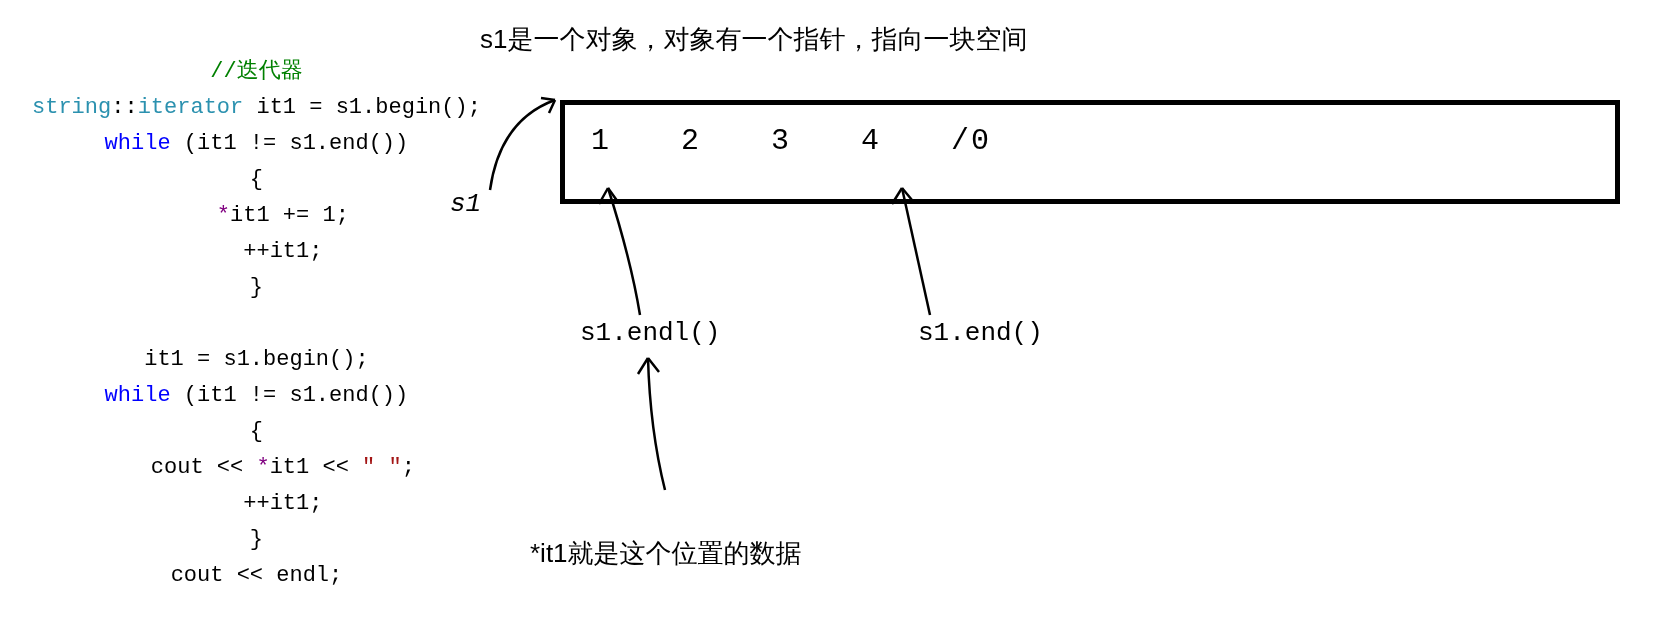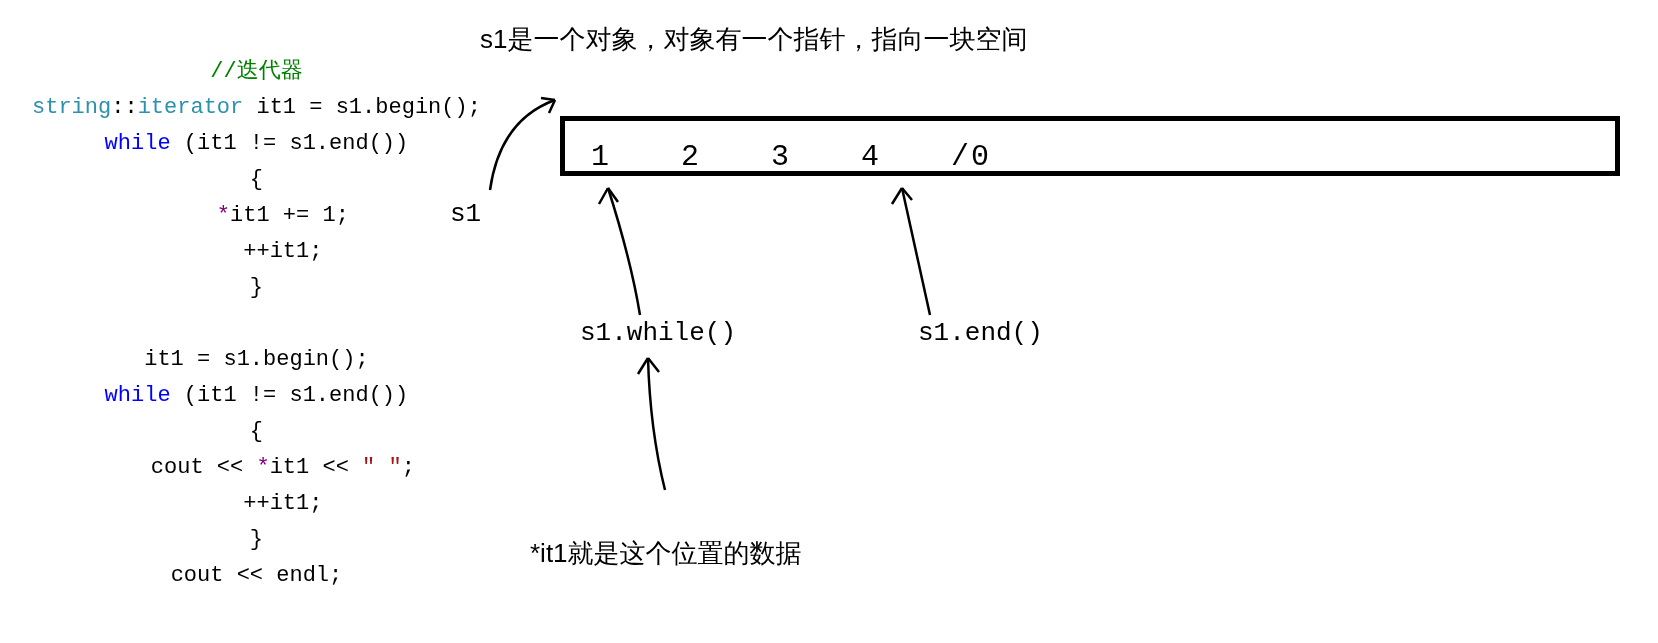--- a/index.html
+++ b/index.html
@@ -37,23 +37,23 @@
     font-family: "Microsoft YaHei", "SimHei", sans-serif;
   }
   .mono-label {
     position: absolute;
     font-size: 26px;
     font-family: Consolas, "Courier New", monospace;
   }
   .mem-box {
     position: absolute;
     left: 560px;
-    top: 116px;
+    top: 100px;
     width: 1060px;
-    height: 60px;
+    height: 104px;
     border: 5px solid #000;
     box-sizing: border-box;
     font-family: Consolas, "Courier New", monospace;
     font-size: 30px;
     line-height: 72px;
     padding-left: 26px;
     letter-spacing: 2px;
   }
   .mem-box span {
     display: inline-block;
@@ -87,31 +87,31 @@
 <span class="c-keyword">while</span><span class="c-plain"> (it1 != s1.end())</span>
 <span class="c-plain">{</span>
 <span class="c-plain">    cout &lt;&lt; </span><span class="c-op">*</span><span class="c-plain">it1 &lt;&lt; </span><span class="c-string">" "</span><span class="c-plain">;</span>
 <span class="c-plain">    ++it1;</span>
 <span class="c-plain">}</span>
 <span class="c-plain">cout &lt;&lt; endl;</span>
 </div>
 
   <div class="diagram-label" style="left:480px; top:22px;">s1是一个对象，对象有一个指针，指向一块空间</div>
 
-  <div class="mono-label" style="left:450px; top:199px;">s1</div>
+  <div class="mono-label" style="left:450px; top:189px;font-style:italic;">s1</div>
 
   <div class="mem-box">
     <span>1</span>
     <span>2</span>
     <span>3</span>
     <span>4</span>
     <span>/0</span>
   </div>
 
-  <div class="mono-label" style="left:580px; top:318px;">s1.while()</div>
+  <div class="mono-label" style="left:580px; top:318px;">s1.endl()</div>
 
   <div class="mono-label" style="left:918px; top:318px;">s1.end()</div>
 
   <div class="mono-label" style="left:530px; top:495px; font-family:'Microsoft YaHei','SimHei',sans-serif;margin-top:41px;">*it1就是这个位置的数据</div>
 
   <svg class="overlay">
 
     <path d="M 490 190 Q 500 120 555 100" stroke="#000" stroke-width="2.5" fill="none"></path>
     <path d="M 555 100 L 541 98 M 555 100 L 549 113" stroke="#000" stroke-width="2.5" fill="none"></path>
 

